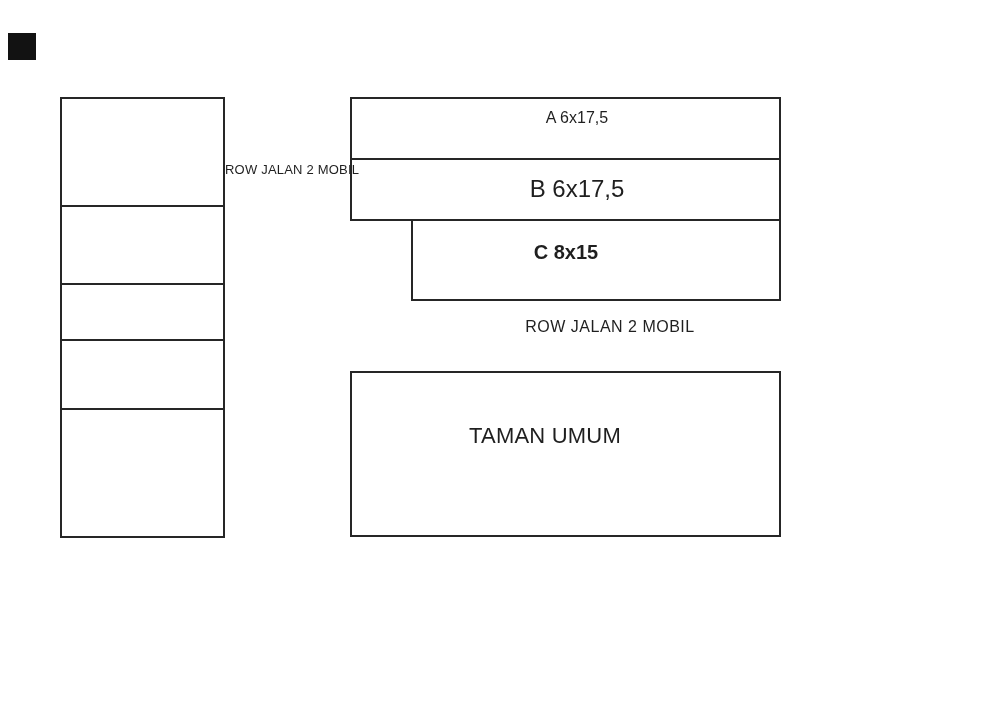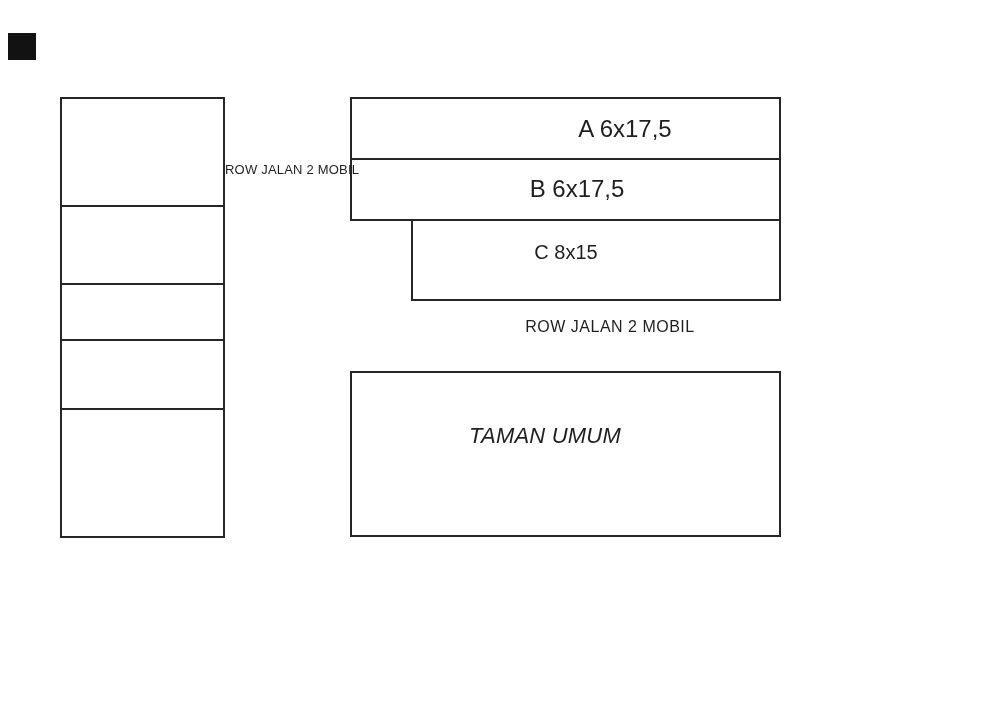--- a/index.html
+++ b/index.html
@@ -63,30 +63,30 @@
   }
   .centered { transform: translate(-50%, -50%); }
 
   .row-label-top {
     left: 225px;
     top: 169px;
     transform: translateY(-50%);
     font-size: 13px;
     letter-spacing: 0.2px;
   }
-  .lot-a-label { left: 577px; top: 129px; font-size: 24px; margin-left: 48px; }
+  .lot-a-label { left: 577px; top: 118px; font-size: 16px; }
   .lot-b-label { left: 577px; top: 189px; font-size: 24px; }
-  .lot-c-label { left: 566px; top: 252px; font-size: 20px; }
+  .lot-c-label { left: 566px; top: 252px; font-size: 20px; font-weight: bold; }
   .row-label-middle {
     left: 610px;
     top: 327px;
     font-size: 16px;
     letter-spacing: 0.5px;
   }
-  .park-label { left: 545px; top: 436px; font-size: 22px; letter-spacing: 0.2px; font-style: italic; }
+  .park-label { left: 545px; top: 436px; font-size: 22px; letter-spacing: 0.2px; }
 </style>
 </head>
 <body>
 
 <div class="canvas">
 
   <div class="corner-marker"></div>
 
   <div class="box left-column">
     <div class="divider d1"></div>

